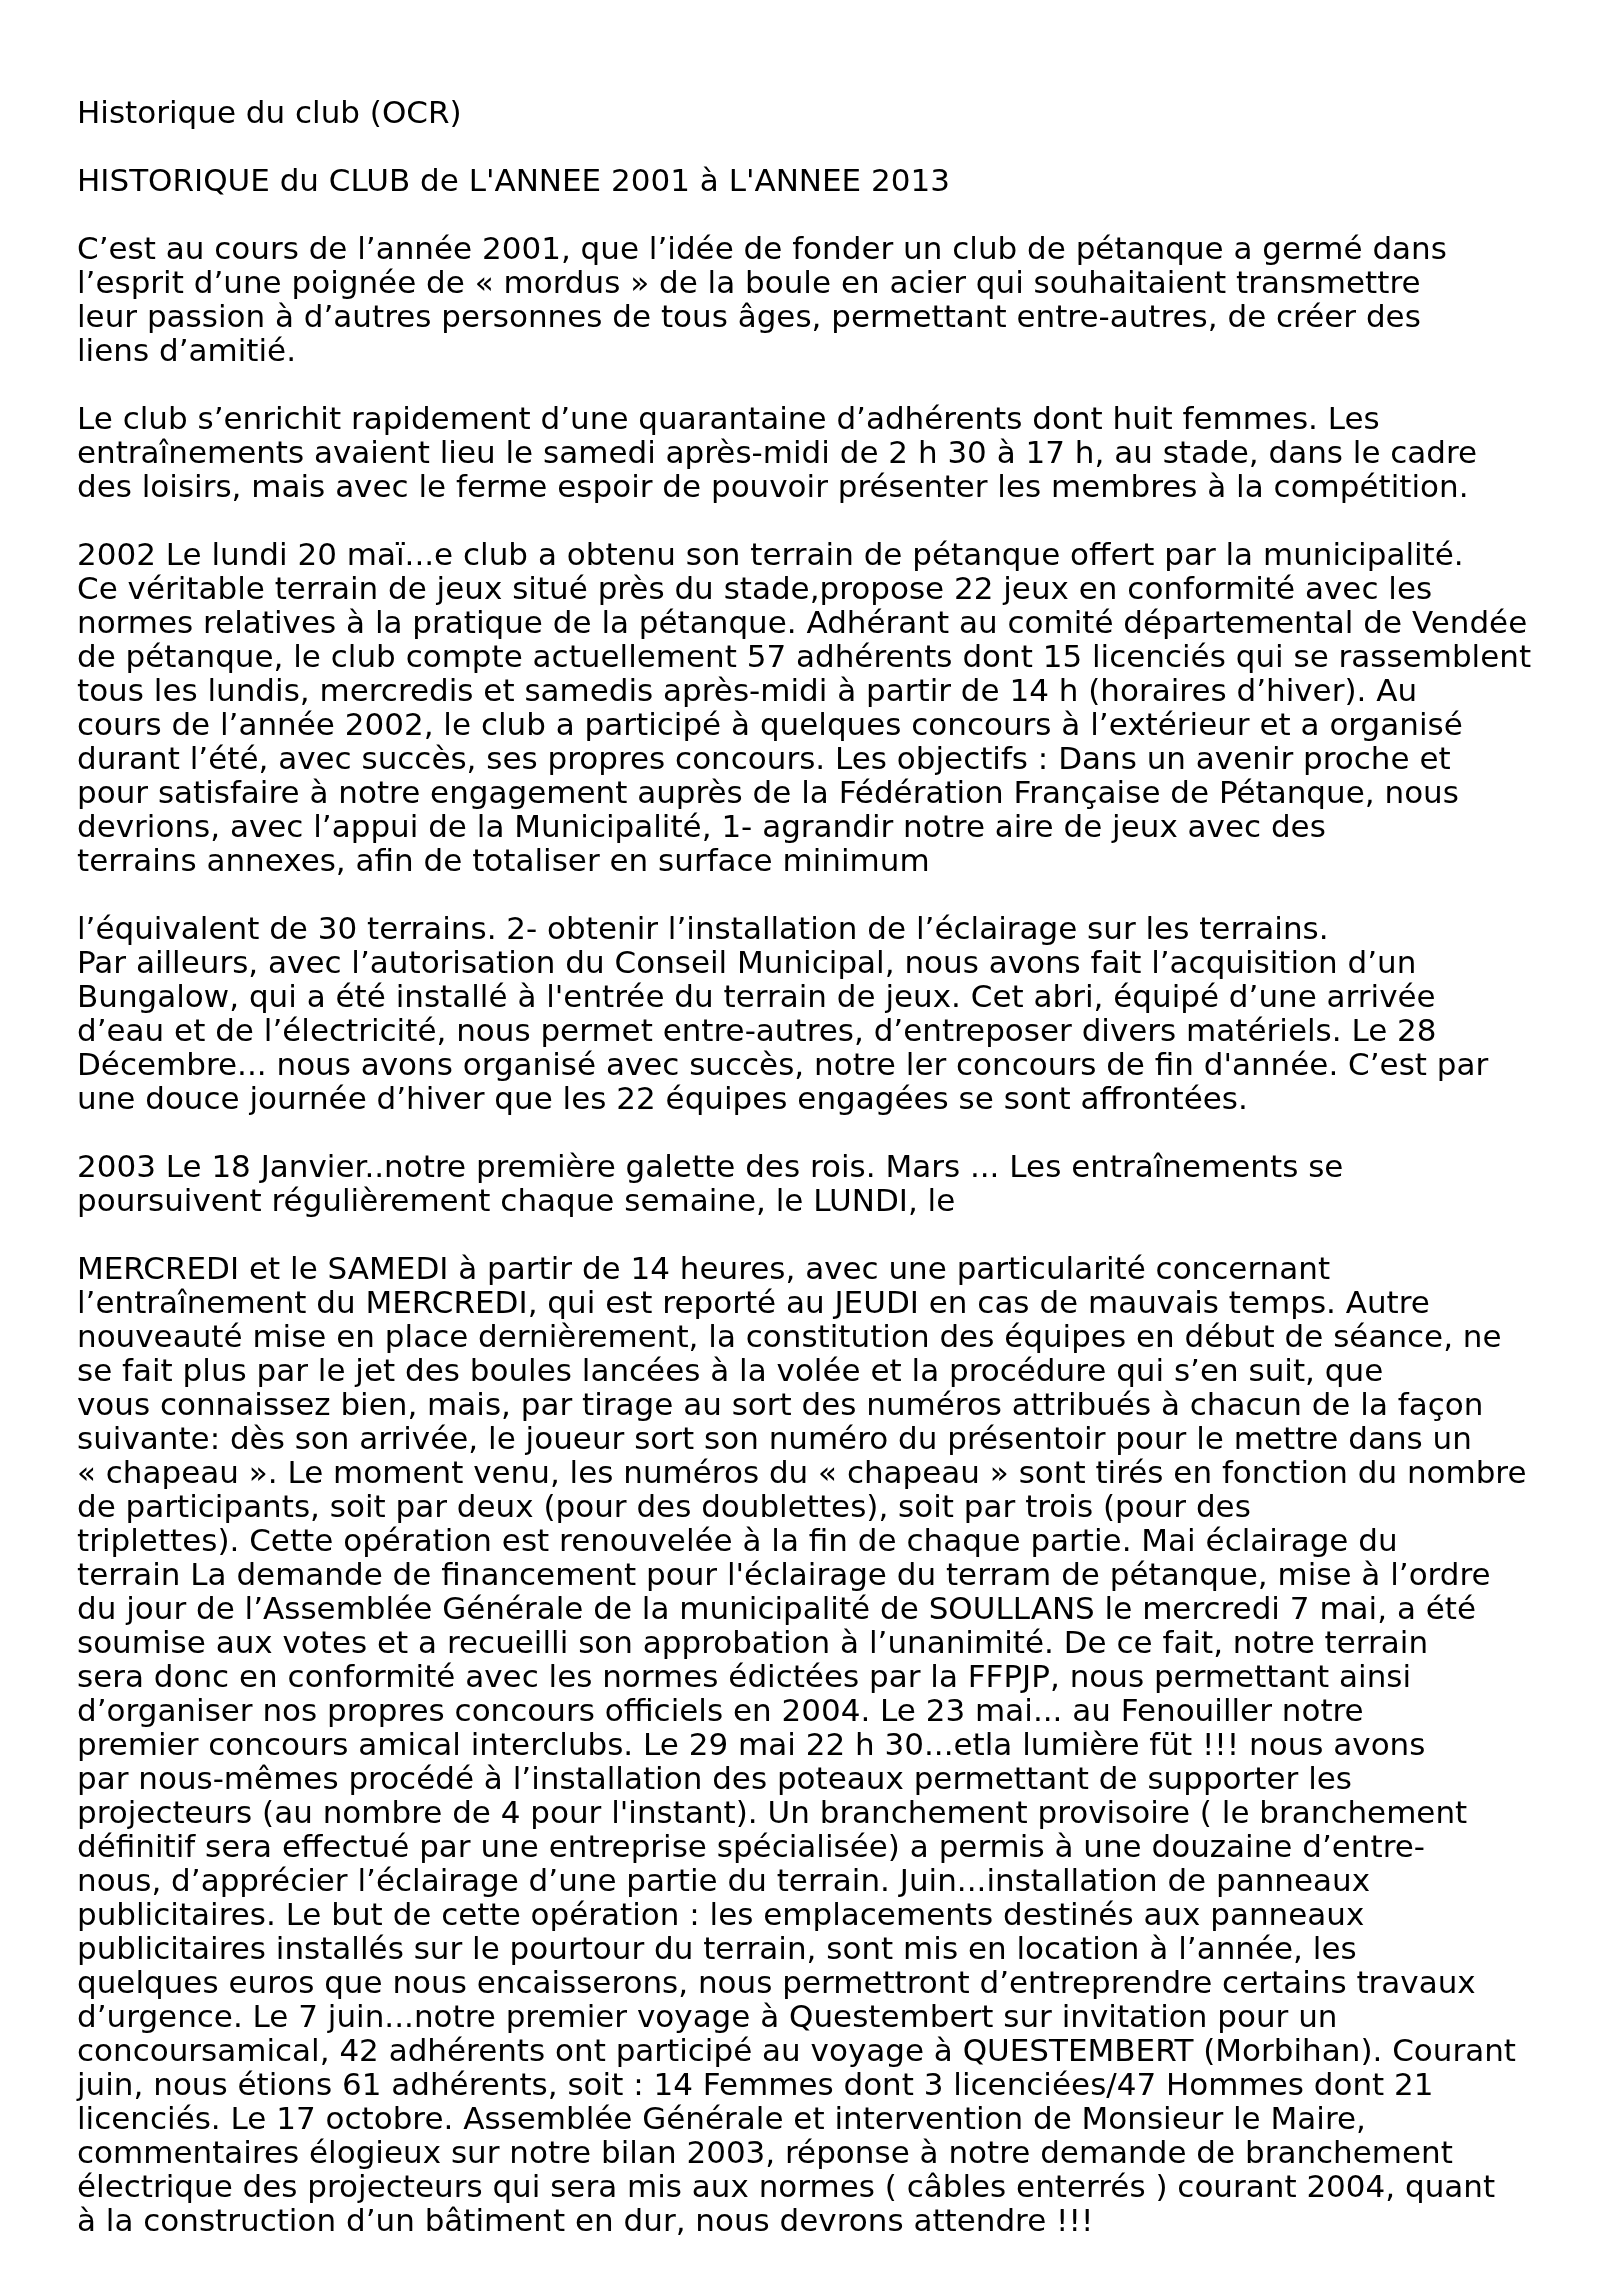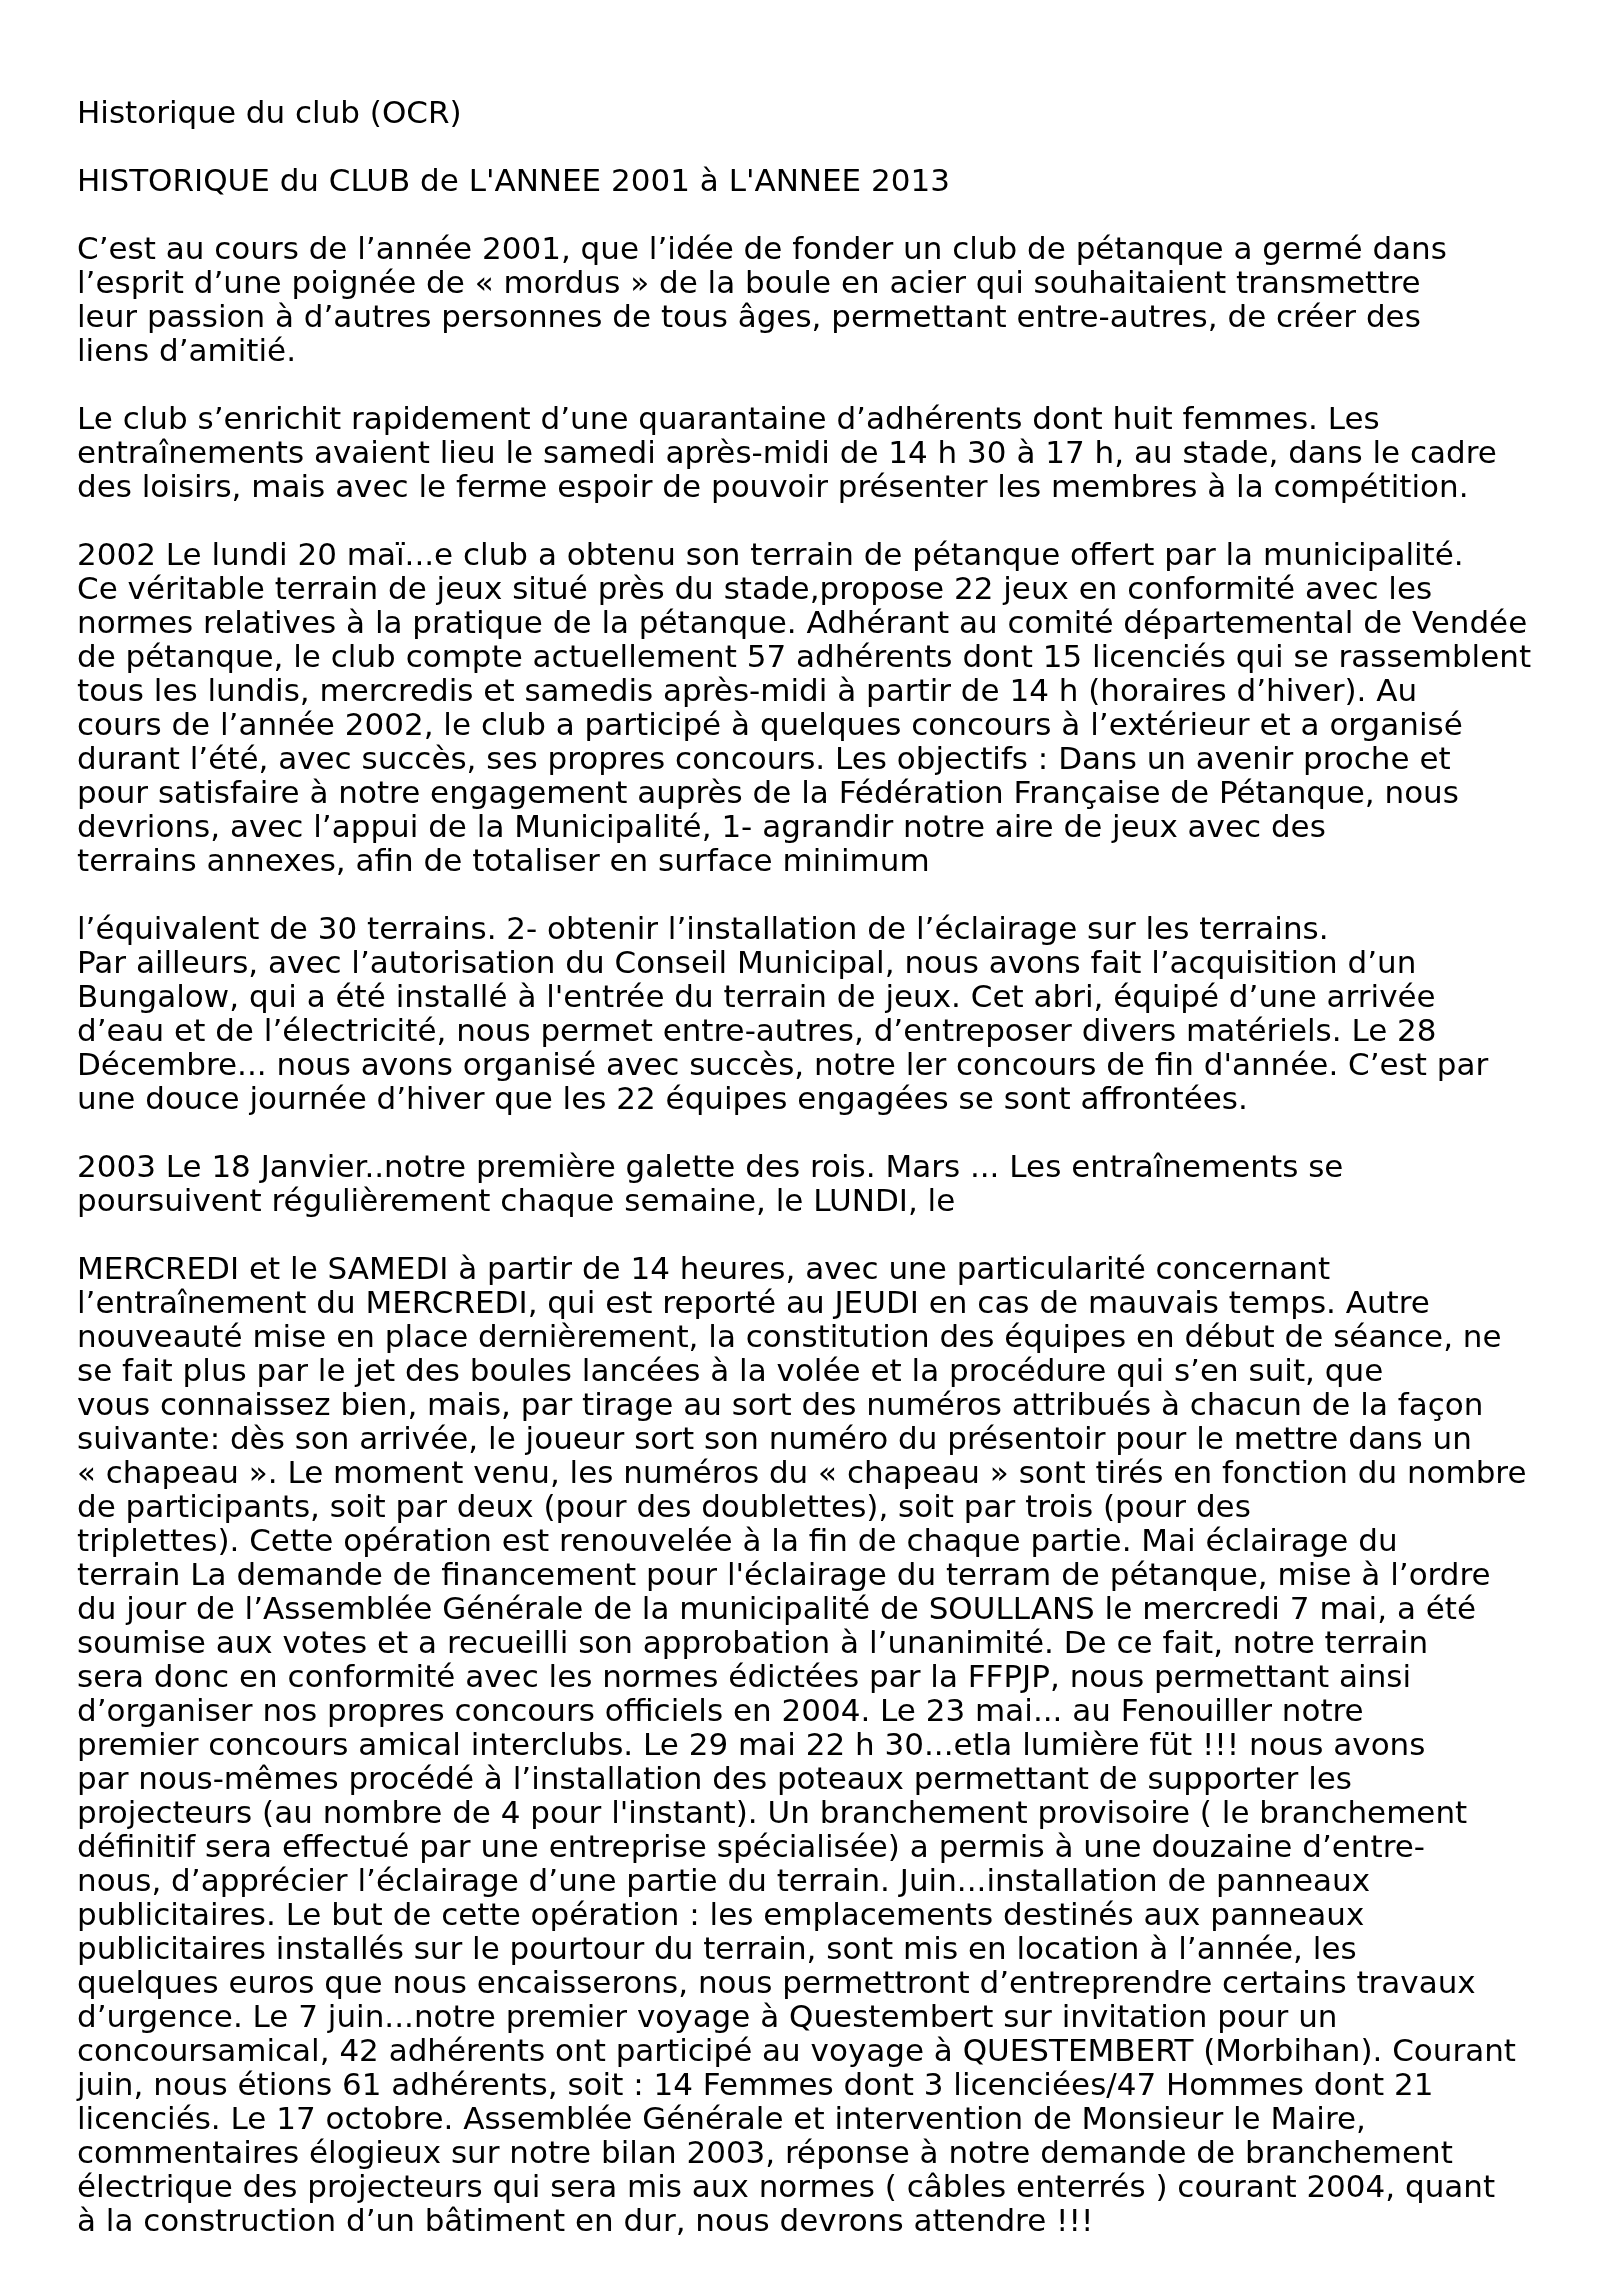--- a/index.html
+++ b/index.html
@@ -36,21 +36,21 @@
 
 <div class="page">
   <div class="content">
     <p>Historique du club (OCR)</p>
     <p>HISTORIQUE du CLUB de L'ANNEE 2001 à L'ANNEE 2013</p>
     <p>C’est au cours de l’année 2001, que l’idée de fonder un club de pétanque a germé dans
 l’esprit d’une poignée de « mordus » de la boule en acier qui souhaitaient transmettre
 leur passion à d’autres personnes de tous âges, permettant entre-autres, de créer des
 liens d’amitié.</p>
     <p>Le club s’enrichit rapidement d’une quarantaine d’adhérents dont huit femmes. Les
-entraînements avaient lieu le samedi après-midi de 14 h 30 à 17 h, au stade, dans le cadre
+entraînements avaient lieu le samedi après-midi de 2 h 30 à 17 h, au stade, dans le cadre
 des loisirs, mais avec le ferme espoir de pouvoir présenter les membres à la compétition.</p>
     <p>2002 Le lundi 20 maï...e club a obtenu son terrain de pétanque offert par la municipalité.
 Ce véritable terrain de jeux situé près du stade,propose 22 jeux en conformité avec les
 normes relatives à la pratique de la pétanque. Adhérant au comité départemental de Vendée
 de pétanque, le club compte actuellement 57 adhérents dont 15 licenciés qui se rassemblent
 tous les lundis, mercredis et samedis après-midi à partir de 14 h (horaires d’hiver). Au
 cours de l’année 2002, le club a participé à quelques concours à l’extérieur et a organisé
 durant l’été, avec succès, ses propres concours. Les objectifs : Dans un avenir proche et
 pour satisfaire à notre engagement auprès de la Fédération Française de Pétanque, nous
 devrions, avec l’appui de la Municipalité, 1- agrandir notre aire de jeux avec des

